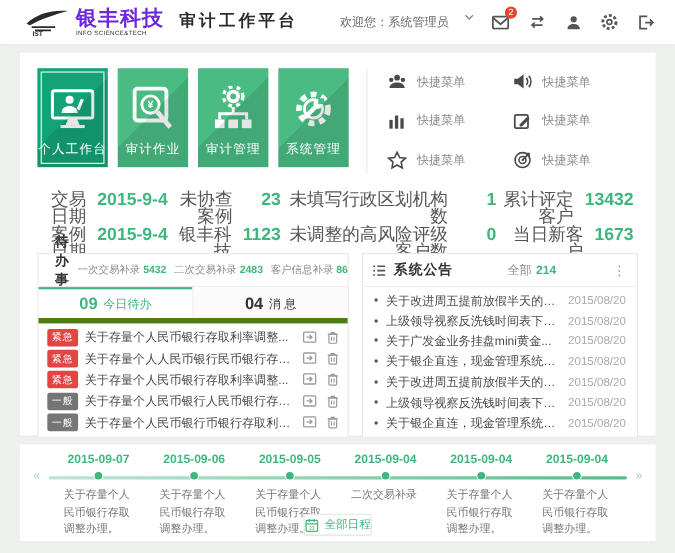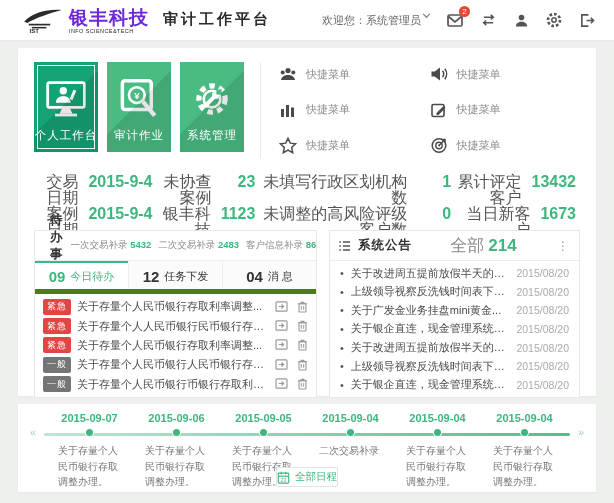--- a/index.html
+++ b/index.html
@@ -10,21 +10,21 @@
   
   .topbar { height:40px; background:#fff; display:flex; align-items:center;
     padding:0 18px; box-shadow:0 1px 2px rgba(0,0,0,.05); }
   .logo-area { display:flex; align-items:flex-end; gap:5px; }
   .logo-block { display:flex; flex-direction:column; line-height:1; }
   .logo-cn { font-size:19px; font-weight:bold; color:#6d28d9; letter-spacing:1px; }
   .logo-en { font-size:5.5px; color:#2b2b2b; letter-spacing:.4px; margin-top:2px; }
   .app-title { font-size:15px; font-weight:bold; color:#2b2b2b;
     margin-left:14px; letter-spacing:3px; padding-bottom:2px; }
   .topbar-right { margin-left:auto; display:flex; align-items:center; gap:15px; }
-  .welcome { display:flex; gap:1px; font-size:11px; color:#666; cursor:pointer; }
+  .welcome { display:flex; gap:14px; font-size:11px; color:#666; cursor:pointer; }
   .icon-btn { position:relative; width:18px; height:18px; display:flex;
     align-items:center; justify-content:center; cursor:pointer; }
   .icon-badge { position:absolute; top:-5px; right:-6px; min-width:11px; height:11px;
     background:#e8472f; color:#fff; font-size:8px; line-height:11px; text-align:center;
     border-radius:6px; padding:0 2px; }
 
   
   .card { margin:8px 18px 0; background:#fff; height:348px;
     padding:14px 16px 0; box-shadow:0 1px 2px rgba(0,0,0,.04); }
   .top-row { display:flex; height:96px; }
@@ -55,21 +55,21 @@
   .panels { display:flex; gap:12px; margin-top:14px; height:168px; }
   .panel { border:1px solid #e8e8e8; display:flex; flex-direction:column; min-width:0; background:#fff; }
   .panel.todo { flex:0 0 283px; }
   .panel.announce { flex:1; }
   .panel-head { height:30px; flex:0 0 30px; display:flex; align-items:center;
     padding:0 8px; border-bottom:1px solid #eee; gap:7px; }
   .panel-title { font-size:12.5px; font-weight:bold; color:#333; letter-spacing:1px; }
   .counter { font-size:9.5px; color:#8a8a8a; white-space:nowrap; }
   .counter b { color:#3eb77e; font-weight:bold; }
   .more-dots { margin-left:auto; color:#999; font-size:12px; cursor:pointer; padding:0 2px; }
-  .all-link { margin-left:auto; font-size:17px; color:#8a8a8a; cursor:pointer; }
+  .all-link { margin-left:auto; font-size:11px; color:#8a8a8a; cursor:pointer; }
   .all-link b { color:#3eb77e; margin-left:4px; }
 
   .tabs { display:flex; height:33px; flex:0 0 33px; border-bottom:5px solid #4d7c0f; }
   .tab { flex:1; display:flex; align-items:center; justify-content:center; gap:5px;
     font-size:11px; color:#333; background:#fbfbfb; border-left:1px solid #eee;
     border-top:2px solid transparent; cursor:pointer; }
   .tab:first-child { border-left:none; }
   .tab .num { font-size:15px; font-weight:bold; }
   .tab.active { background:#fff; border-top-color:#3eb77e; color:#3eb77e; }
 
@@ -188,20 +188,34 @@
             <circle cx="21.5" cy="19.5" r="9" fill="none" stroke="#fff" stroke-width="3"></circle>
             <text x="21.5" y="23.5" font-size="11" font-weight="bold" fill="#fff" text-anchor="middle">¥</text>
             <line x1="28.5" y1="27" x2="42" y2="43" stroke="#fff" stroke-width="5"></line>
           </svg>
         </div>
         <div class="tile-label">审计作业</div>
       </div>
       <div class="tile">
         <div class="tile-icon">
           <svg width="42" height="42" viewBox="0 0 48 48">
+            <circle cx="24" cy="11" r="7" fill="#fff"></circle>
+            <circle cx="24" cy="11" r="10" fill="none" stroke="#fff" stroke-width="3.6" stroke-dasharray="4 4.4"></circle>
+            <circle cx="24" cy="11" r="3" fill="#49bb83"></circle>
+            <path d="M24 22v7M10 35v-6h28v6" stroke="#fff" stroke-width="3" fill="none"></path>
+            <rect x="5" y="35" width="10" height="9" fill="#fff"></rect>
+            <rect x="19" y="35" width="10" height="9" fill="#fff"></rect>
+            <rect x="33" y="35" width="10" height="9" fill="#fff"></rect>
+          </svg>
+        </div>
+        <div class="tile-label">审计管理</div>
+      </div>
+      <div class="tile">
+        <div class="tile-icon">
+          <svg width="42" height="42" viewBox="0 0 48 48">
             <circle cx="24" cy="24" r="15" fill="none" stroke="#fff" stroke-width="6" stroke-dasharray="6.2 5"></circle>
             <circle cx="24" cy="24" r="9.5" fill="none" stroke="#fff" stroke-width="3"></circle>
             <circle cx="29" cy="19" r="5" fill="#fff"></circle>
             <rect x="29" y="13" width="6" height="6" fill="#49bb83"></rect>
             <path d="M17 31l10-10" stroke="#fff" stroke-width="4.5"></path>
             <circle cx="17" cy="31" r="3" fill="#fff"></circle>
           </svg>
         </div>
         <div class="tile-label">系统管理</div>
       </div>
@@ -320,24 +334,20 @@
           <span>客户信息补录</span> <b>86</b>
         </span>
         <span class="more-dots">⋮</span>
       </div>
       <div class="tabs">
         <div class="tab active">
           <span class="num">09</span>
           <span>今日待办</span>
         </div>
         <div class="tab">
-          <span class="num">12</span>
-          <span>任务下发</span>
-        </div>
-        <div class="tab">
           <span class="num">04</span>
           <span>消 息</span>
         </div>
       </div>
       <div class="todo-list">
 
         <div class="todo-item">
           <span class="badge urgent">紧急</span>
           <span class="todo-text">关于存量个人民币银行存取利率调整...</span>
           <span class="todo-actions">

